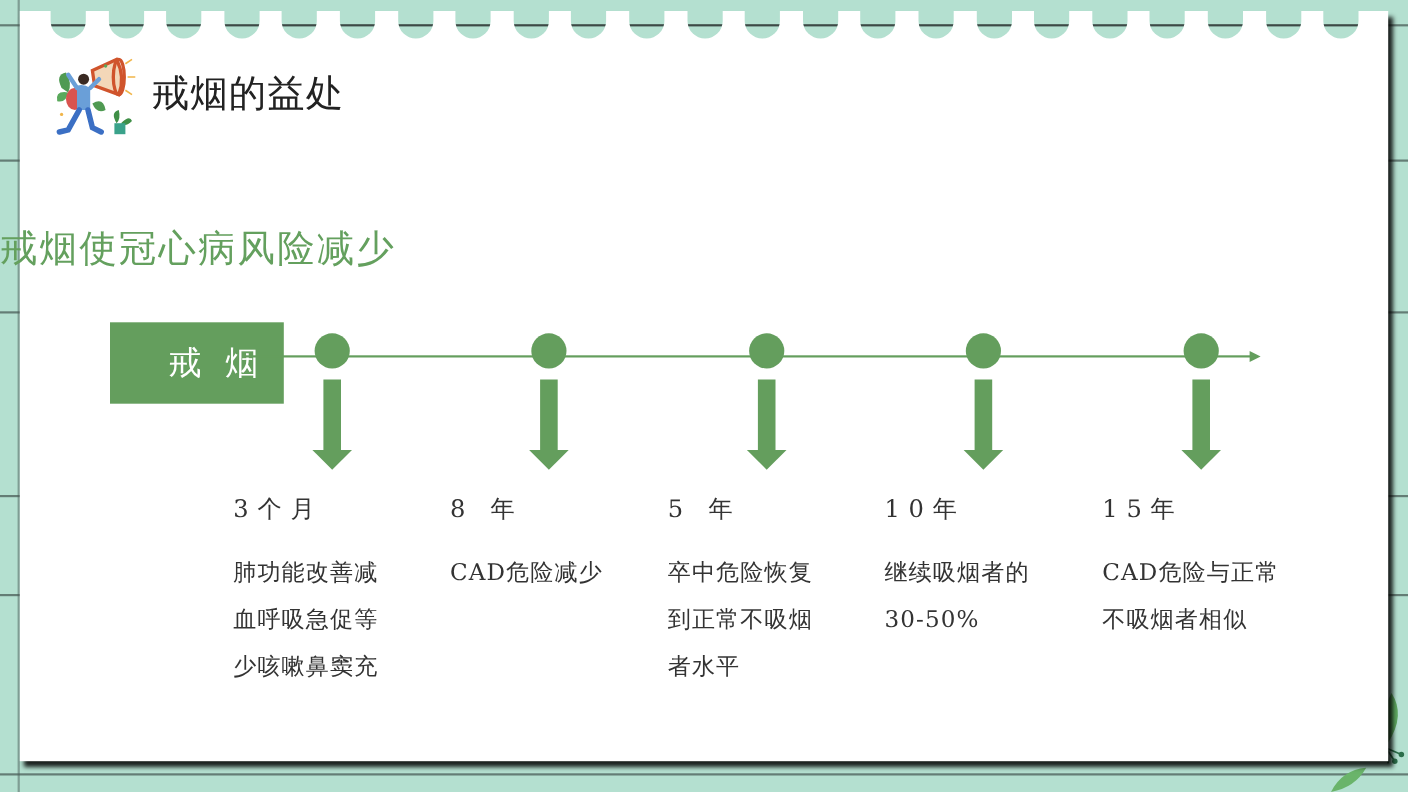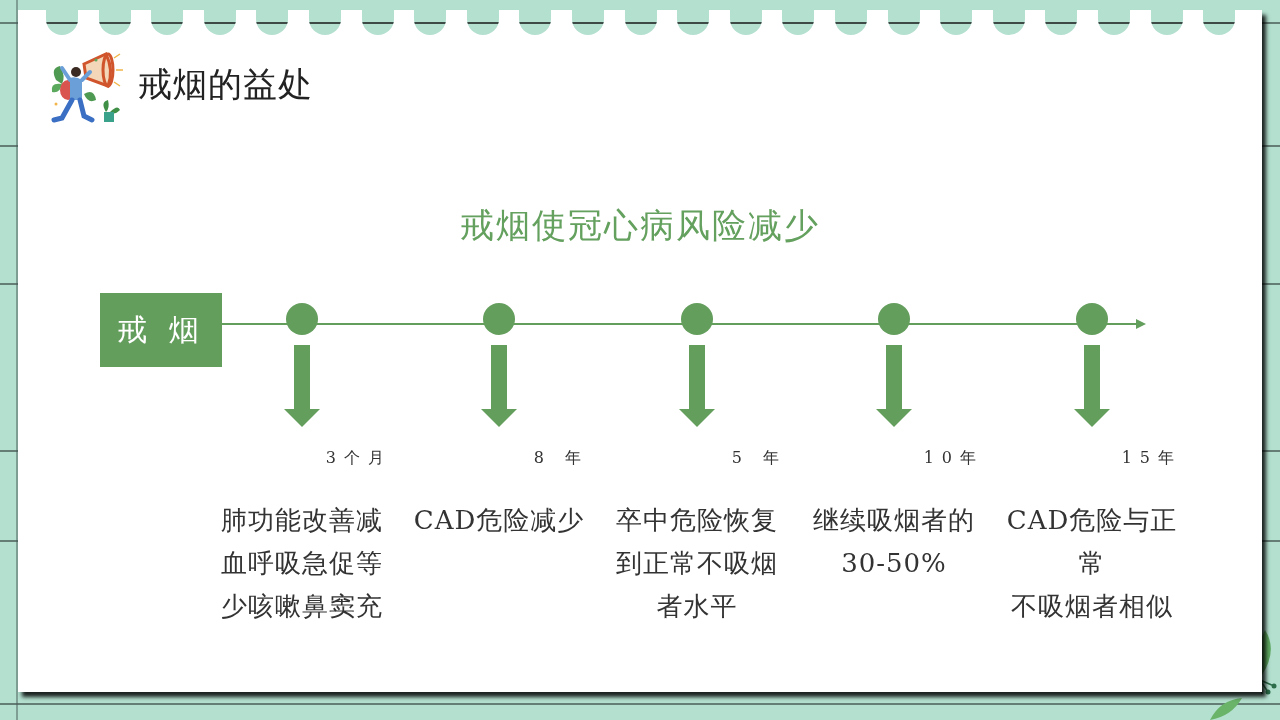--- a/index.html
+++ b/index.html
@@ -26,50 +26,50 @@
     .scallop::after {
       content: ""; position: absolute; left: 0; right: 0; top: 14px; height: 2px; background: #3d4a46;
     }
     .header-art { position: absolute; left: 30px; top: 40px; width: 76px; height: 80px; }
     .page-title {
       position: absolute; left: 120px; top: 52px; font-size: 34px; color: #222;
       letter-spacing: 1px;
       font-family: Liberation Sans, sans-serif; font-weight: 300;
     }
     .subtitle {
-      position: absolute; left: 0; right: 0; top: 203px; text-align: center;
+      position: absolute; left: 0; right: 0; top: 203px; 
       font-size: 34px; color: #64a05e; letter-spacing: 2px;
       font-family: "DejaVu Sans", "Liberation Sans", sans-serif;
     }
     .start-box {
       position: absolute; left: 100px; top: 293px; width: 122px; height: 74px;
       background: #649e5d; color: #fff; display: flex; align-items: center; justify-content: center;
-      font-size: 30px; letter-spacing: 6px;
+      font-size: 30px; letter-spacing: 6px; padding-left: 36px;
     }
     .axis-line { position: absolute; left: 222px; top: 323px; width: 916px; height: 2px; background: #649e5d; }
     .axis-head {
       position: absolute; left: 1136px; top: 319px; width: 0; height: 0;
       border-top: 5px solid transparent; border-bottom: 5px solid transparent; border-left: 10px solid #649e5d;
     }
     .milestone { position: absolute; top: 303px; width: 180px; margin-left: -90px; }
     .milestone .dot {
       position: absolute; left: 74px; top: 0; width: 32px; height: 32px; border-radius: 50%; background: #649e5d;
     }
     .milestone .arrow-shaft { position: absolute; left: 82px; top: 42px; width: 16px; height: 66px; background: #649e5d; }
     .milestone .arrow-head {
       position: absolute; left: 72px; top: 106px; width: 0; height: 0;
       border-left: 18px solid transparent; border-right: 18px solid transparent; border-top: 18px solid #649e5d;
     }
     .milestone .period {
-      position: absolute; left: 0; top: 145px; width: 180px; text-align: right;
-      font-size: 16px; color: #333; letter-spacing: 8px; white-space: pre;
+      position: absolute; left: 0; top: 145px; width: 180px; text-align: left;
+      font-size: 22px; color: #333; letter-spacing: 8px; white-space: pre;
     }
     .milestone .desc {
-      position: absolute; left: 0; top: 196px; width: 180px; text-align: center;
-      font-size: 26px; color: #333; line-height: 43px; letter-spacing: 1px;
+      position: absolute; left: 0; top: 196px; width: 180px; 
+      font-size: 21px; color: #333; line-height: 43px; letter-spacing: 1px;
     }
     .milestone .desc span { display: block; }
   </style>
 </head>
 <body>
 
 <div class="bg-planks">
   <div class="plank-line" style="top:22px"></div>
   <div class="plank-line" style="top:145px"></div>
   <div class="plank-line" style="top:283px"></div>

